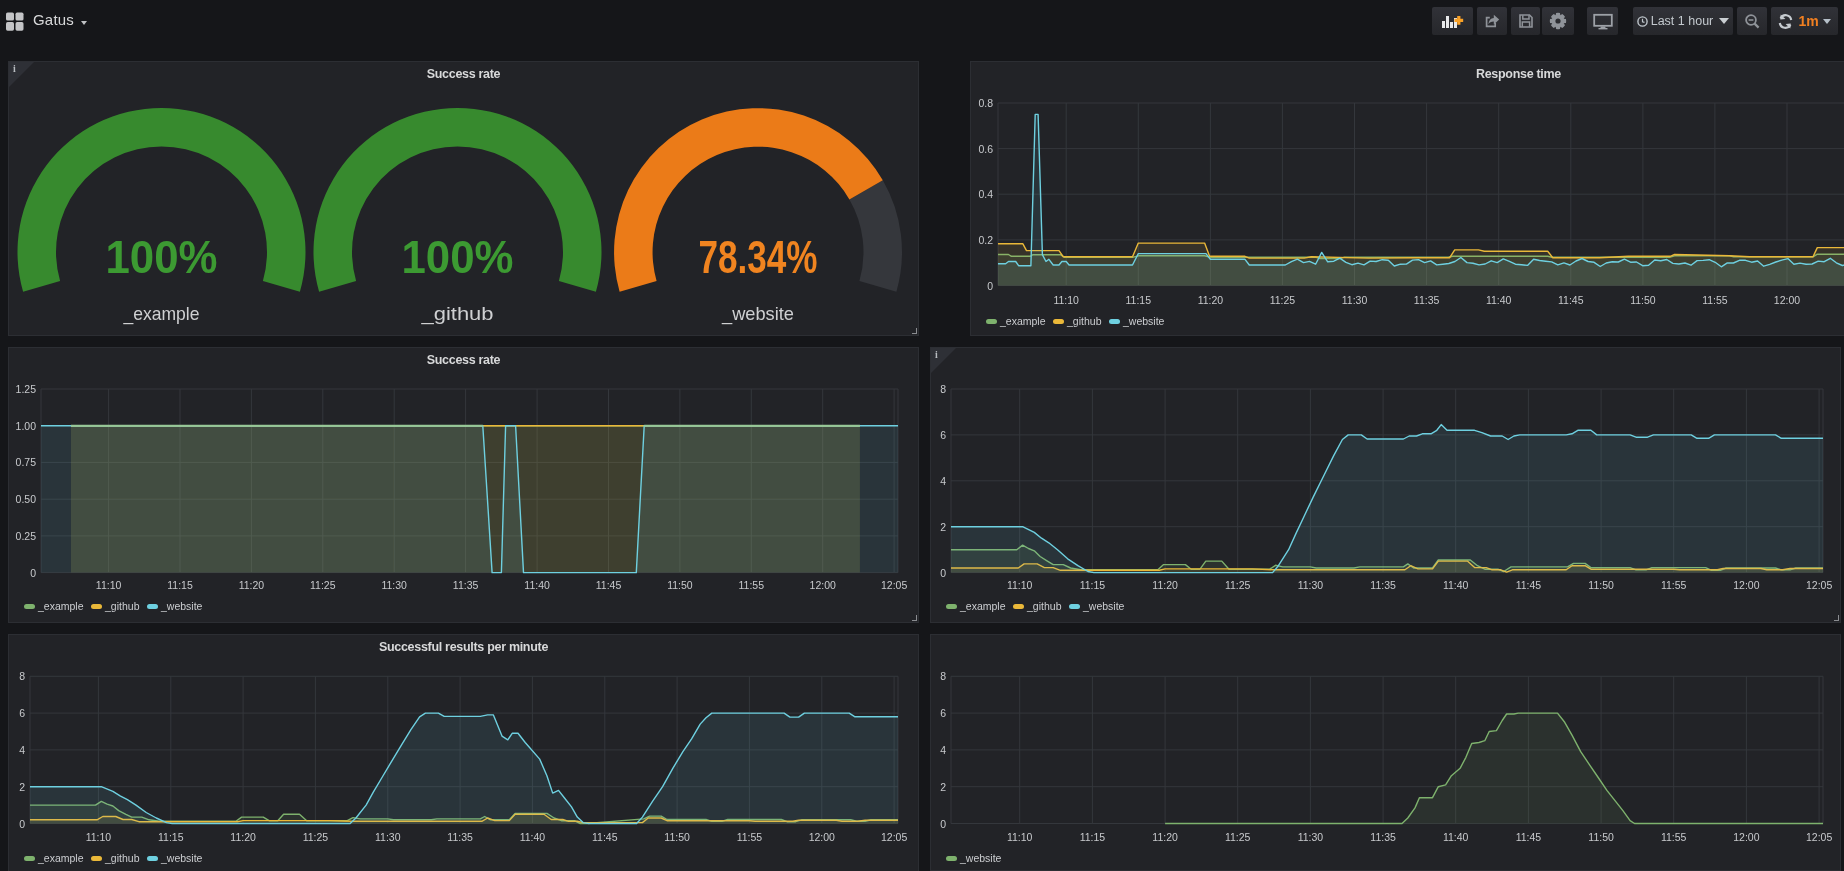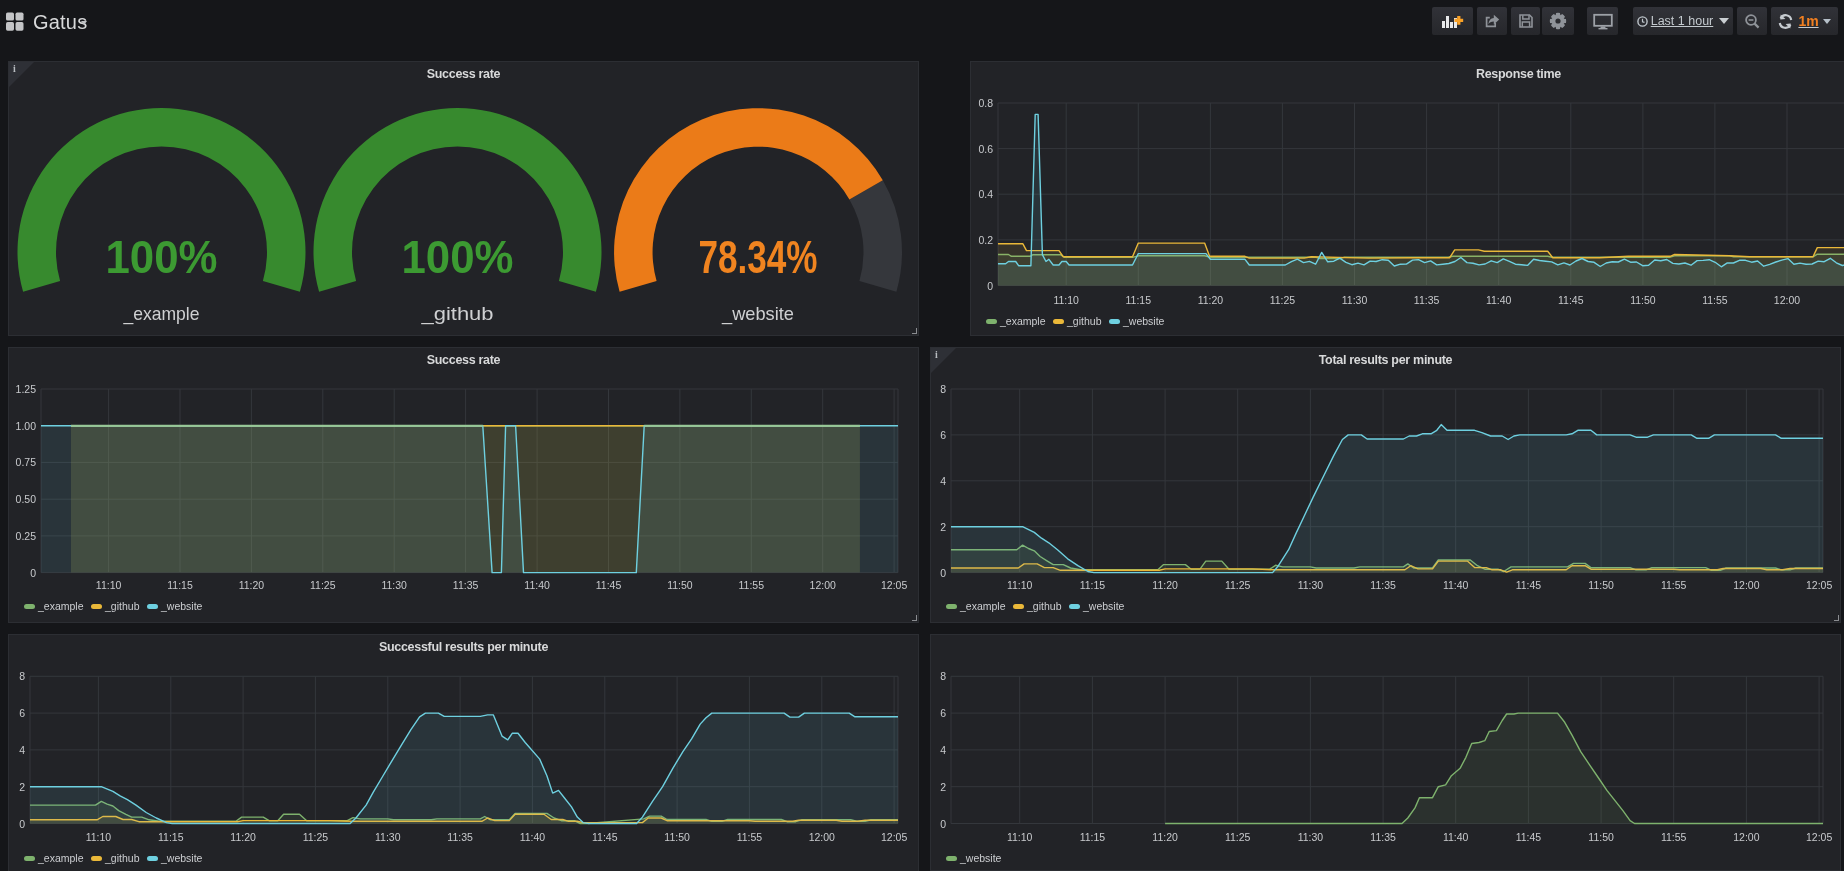--- a/index.html
+++ b/index.html
@@ -1,24 +1,24 @@
 <!DOCTYPE html>
 <html><head><meta charset="utf-8"><style>
 * { margin:0; padding:0; box-sizing:border-box; }
 html,body { width:1844px; height:871px; background:#151619; overflow:hidden;
   font-family:"Liberation Sans", sans-serif; }
 #nav { position:absolute; left:0; top:0; width:1844px; height:52px; }
 #gridicon { position:absolute; left:6px; top:12px; }
-#dashtitle { position:absolute; left:33px; top:11px; font-size:20px; color:#d8d9da; letter-spacing:0.2px; }
+#dashtitle { position:absolute; left:33px; top:11px; font-size:15px; color:#d8d9da; letter-spacing:0.2px; }
 #nav > .caret { position:absolute; left:81px; top:21px; border-left-width:3.5px; border-right-width:3.5px; border-top-width:4.5px; border-top-color:#c0c2c5; }
 .caret { display:inline-block; width:0; height:0; border-left:4px solid transparent;
   border-right:4px solid transparent; border-top:5px solid #9aa0a6; }
 .btn { position:absolute; top:7px; height:28px; background:linear-gradient(180deg,#313238,#26272b);
   border-radius:2px; display:flex; align-items:center; justify-content:center; white-space:nowrap; }
-.txtbtn { color:#c3c9ce; font-size:12.5px;text-decoration:underline; }
+.txtbtn { color:#c3c9ce; font-size:12.5px; }
 .panel { position:absolute; background:#222327; border:1px solid #2c2e33; }
 .panel > svg { position:absolute; left:0; top:0; }
 .ptitle { position:absolute; left:0; right:0; top:5px; text-align:center; font-size:12.5px; letter-spacing:-0.3px;
   font-weight:700; color:#d8d9da; z-index:2; }
 .tick { font-size:10.5px; fill:#c8cacd; font-family:"Liberation Sans",sans-serif; }
 .gval { font-size:46px; font-weight:700; text-anchor:middle; font-family:"Liberation Sans",sans-serif; }
 .glab { font-size:19px; fill:#cfd0d2; text-anchor:middle; font-family:"Liberation Sans",sans-serif; }
 .legend { position:absolute; left:15px; display:flex; align-items:center; font-size:10.5px; color:#ccced1; z-index:2; }
 .li { display:flex; align-items:center; margin-right:7.5px; }
 .dash { width:11px; height:5px; border-radius:2.5px; margin-right:3px; display:inline-block; }
@@ -227,21 +227,20 @@
       <span class="li"><span class="dash" style="background:#7EB26D"></span>_example</span>
       <span class="li"><span class="dash" style="background:#EAB839"></span>_github</span>
       <span class="li"><span class="dash" style="background:#6ED0E0"></span>_website</span>
     </div>
 <div class="rsz"></div>
 </div>
 <div class="panel" style="left:930px;top:347px;width:911px;height:276px">
 <div class="icorner">
       <span>i</span>
     </div>
-<div class="ptitle">Total results per minute</div>
 <svg width="911" height="276">
       <line x1="20" y1="224.6" x2="892" y2="224.6" stroke="#34373c" stroke-width="1"></line>
 <text x="15" y="228.6" text-anchor="end" class="tick">0</text>
 <line x1="20" y1="178.7" x2="892" y2="178.7" stroke="#34373c" stroke-width="1"></line>
 <text x="15" y="182.7" text-anchor="end" class="tick">2</text>
 <line x1="20" y1="132.8" x2="892" y2="132.8" stroke="#34373c" stroke-width="1"></line>
 <text x="15" y="136.8" text-anchor="end" class="tick">4</text>
 <line x1="20" y1="86.9" x2="892" y2="86.9" stroke="#34373c" stroke-width="1"></line>
 <text x="15" y="90.9" text-anchor="end" class="tick">6</text>
 <line x1="20" y1="41.0" x2="892" y2="41.0" stroke="#34373c" stroke-width="1"></line>

